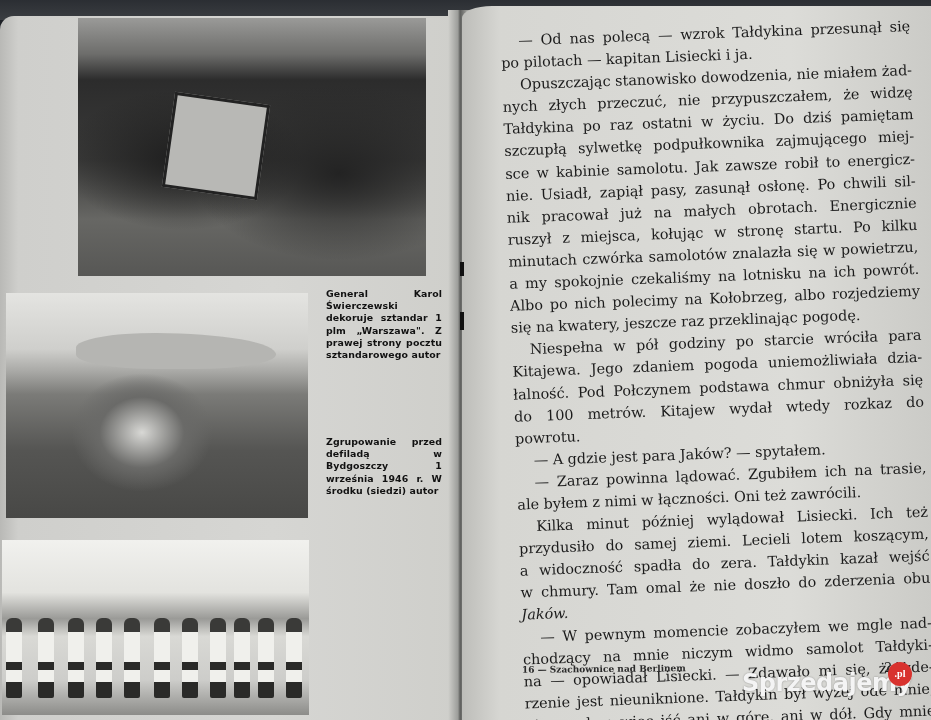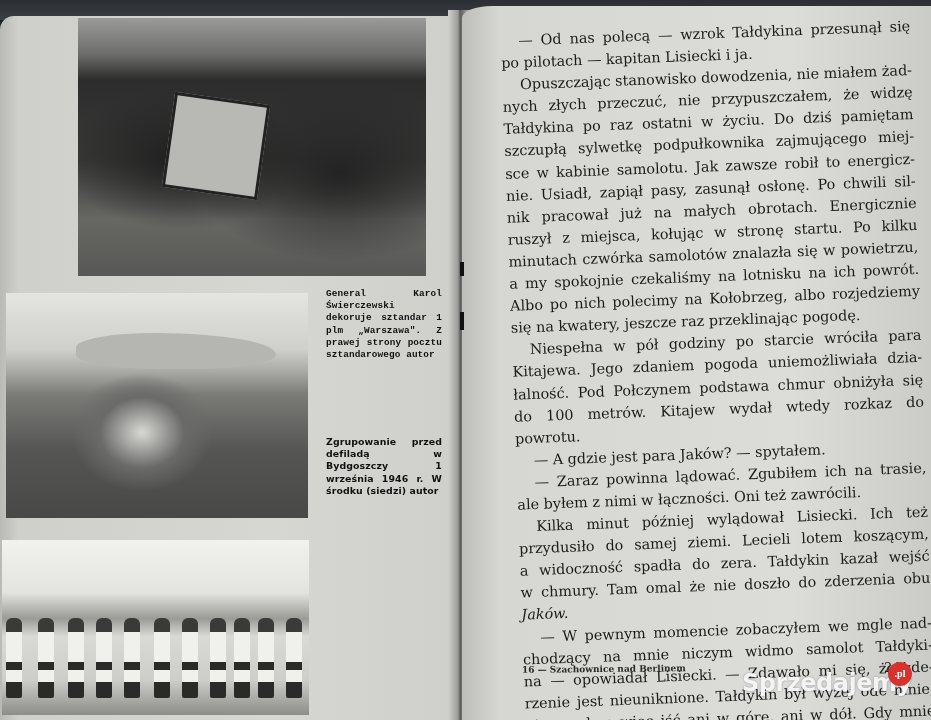--- a/index.html
+++ b/index.html
@@ -16,21 +16,21 @@
       linear-gradient(#9a9a98 0%,#6d6d6b 14%,#2c2c2c 24%,#3a3a39 55%,#676764 78%,#575755 100%);}
   .photo2{left:6px;top:293px;width:302px;height:225px;background:
       radial-gradient(ellipse at 45% 62%,#d8d8d5 0%,#6a6a68 18%,transparent 30%),
       linear-gradient(#e4e4e1 0%,#cfcfcc 25%,#a8a8a5 35%,#7b7b78 45%,#555553 70%,#484846 100%);}
   .photo3{left:2px;top:540px;width:307px;height:175px;background:
       linear-gradient(#f1f1ee 0%,#e3e3df 30%,#9a9a97 45%,#d9d9d5 55%,#cdcdca 80%,#8c8c89 100%);}
   .plane{position:absolute;left:70px;top:40px;width:200px;height:36px;background:#b5b5b2;border-radius:40% 60% 40% 40%;}
   .player{position:absolute;top:78px;width:16px;height:80px;background:linear-gradient(#3a3a38 0 18%,#f0f0ec 18% 55%,#2a2a28 55% 65%,#f0f0ec 65% 80%,#2a2a28 80%);border-radius:6px 6px 2px 2px;}
   .flag{position:absolute;left:90px;top:80px;width:90px;height:90px;background:#b8b8b5;transform:rotate(8deg);border:3px solid #222;}
   .caption{position:absolute;left:326px;width:116px;font-family:"DejaVu Sans",sans-serif;font-size:9.4px;line-height:12.2px;color:#111;text-align:justify;font-weight:bold;letter-spacing:0.1px;}
-  .cap1{top:288px;font-family:Liberation Mono, monospace;}
+  .cap1{top:288px;}
   .cap2{top:436px;}
   .cap3{top:628px;}
   .text-col{position:absolute;left:500px;top:30px;width:410px;transform:rotate(-2.1deg);transform-origin:0 0;font-family:"DejaVu Serif",serif;font-size:14.4px;line-height:22.1px;color:#1b1b1b;}
   .line{white-space:nowrap;text-align:justify;text-align-last:justify;height:22.1px;}
   .line.last{text-align-last:left;}
   .line.indent{padding-left:18px;}
   .footer{position:absolute;left:522px;top:664px;font-family:"DejaVu Serif",serif;font-size:9px;font-weight:bold;color:#2a2a2a;transform:rotate(-0.6deg);}
   .page-no{position:absolute;left:884px;top:660px;font-family:"DejaVu Serif",serif;font-size:13px;color:#222;}
   .watermark{position:absolute;left:742px;top:669px;font-family:"DejaVu Sans",sans-serif;font-weight:bold;font-size:24px;color:#f4f4f4;letter-spacing:-0.5px;text-shadow:0 0 2px rgba(0,0,0,.35);}
   .wm-dot{position:absolute;left:888px;top:662px;width:24px;height:24px;border-radius:50%;background:#d8322e;color:#fff;font-family:Liberation Serif, serif;font-weight:bold;font-size:10px;line-height:24px;text-align:center;}

